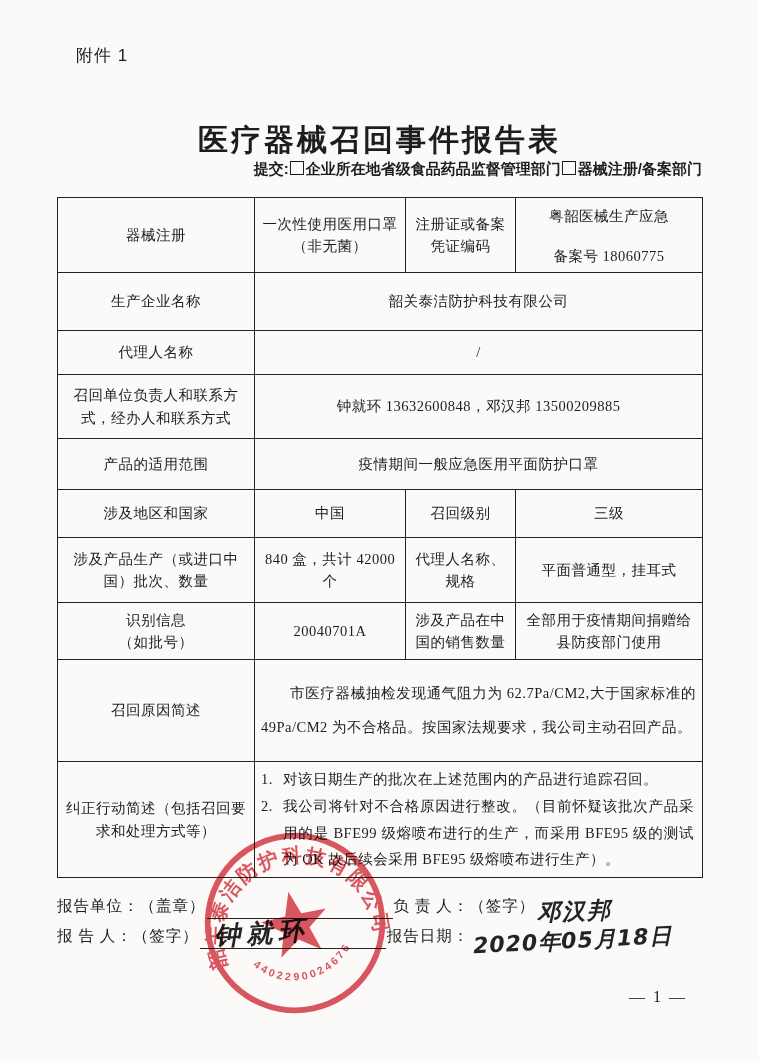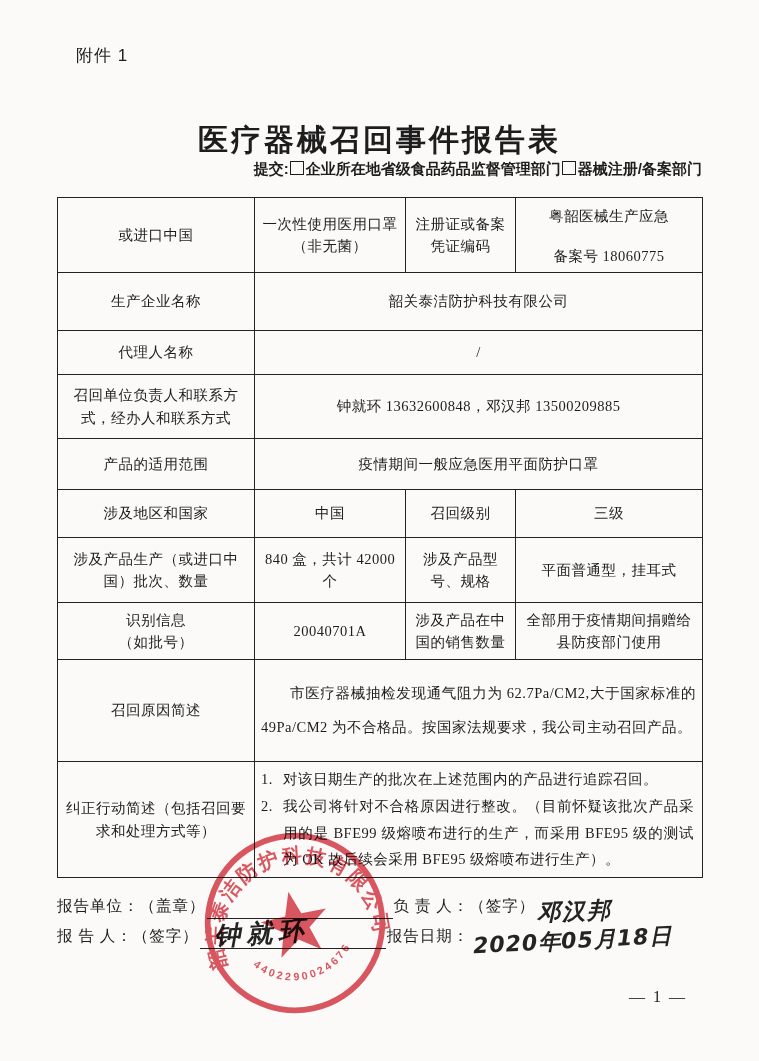--- a/index.html
+++ b/index.html
@@ -129,21 +129,21 @@
 
   <table class="form">
     <colgroup>
         <col style="width:197px">
         <col style="width:151px">
         <col style="width:110px">
         <col style="width:187px">
       </colgroup>
     <tbody>
         <tr class="h75">
-      <td class="lbl">或进口中国</td>
+      <td class="lbl">器械注册</td>
       <td>一次性使用医用口罩（非无菌）</td>
       <td class="lbl">
         <span>注册证或备案</span><br>
         <span>凭证编码</span>
       </td>
       <td class="reg-cell">
         <div class="reg-inner">
           <span>粤韶医械生产应急</span>
           <span>备案号 18060775</span>
         </div>
@@ -167,21 +167,21 @@
     </tr>
     <tr class="h48">
       <td class="lbl">涉及地区和国家</td>
       <td>中国</td>
       <td class="lbl">召回级别</td>
       <td>三级</td>
     </tr>
     <tr class="h65">
       <td class="lbl">涉及产品生产（或进口中国）批次、数量</td>
       <td>840 盒，共计 42000 个</td>
-      <td class="lbl">涉及产品型号、规格</td>
+      <td class="lbl">代理人名称、规格</td>
       <td>平面普通型，挂耳式</td>
     </tr>
     <tr class="h57">
       <td class="lbl">
         <span>识别信息</span><br>
         <span>（如批号）</span>
       </td>
       <td>20040701A</td>
       <td class="lbl">涉及产品在中国的销售数量</td>
       <td>全部用于疫情期间捐赠给县防疫部门使用</td>

